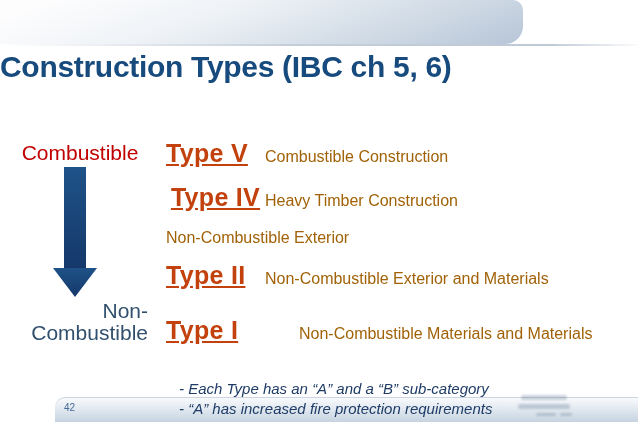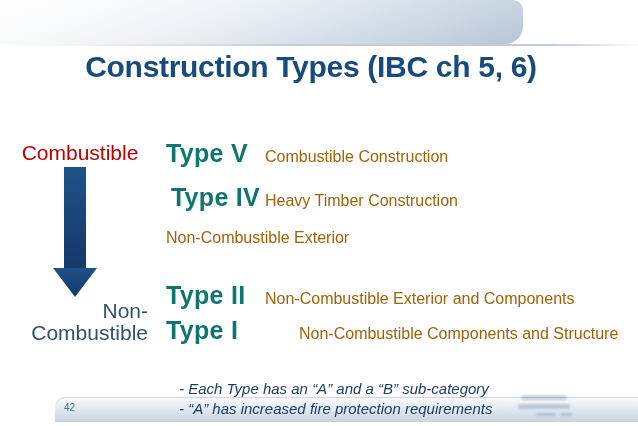--- a/index.html
+++ b/index.html
@@ -14,41 +14,41 @@
     background:linear-gradient(160deg,#fdfdfe 8%,#eef2f6 40%,#ccd7e3 78%,#b6c5d7 100%);
     border-radius:0 10px 18px 0;
     z-index:2;
   }
   .header-divider{
     left:0;top:44px;width:638px;height:2px;z-index:1;
     background:linear-gradient(90deg,rgba(170,185,205,0) 0%,rgba(148,165,188,0.55) 45%,rgba(148,165,188,0.6) 86%,rgba(170,185,205,0.05) 100%);
   }
   
   .page-title{
-    left:0;top:50px;width:622px;text-align:center;
+    left:0;top:50px;width:622px;
     font-size:30px;font-weight:bold;letter-spacing:-0.3px;color:#174a7d;
   }
   
   .combustible-label{
     left:20px;top:141px;width:120px;text-align:center;
     font-size:21px;color:#c00000;
   }
   .down-arrow{left:50px;top:165px;width:50px;height:134px;}
   .non-combustible-label{
     left:8px;top:300px;width:140px;text-align:right;
     font-size:21px;line-height:22px;color:#31506e;
   }
   
   .type-row{left:166px;display:flex;align-items:baseline;white-space:nowrap;}
   .type-row .t-label{
     width:99px;flex:0 0 99px;
-    font-size:25px;font-weight:800;letter-spacing:0.3px;color:#0f766e;
+    font-size:25px;font-weight:800;letter-spacing:0.3px;color:#c2410c;text-decoration:underline;
   }
   .type-row .t-desc{font-size:16px;color:#a16207;}
-  .row-0{top:139px;} .row-1{top:183px;text-align:center;} .row-2{top:229px;} .row-3{top:281px;} .row-4{top:316px;gap:34px;}
+  .row-0{top:139px;} .row-1{top:183px;text-align:center;} .row-2{top:229px;} .row-3{top:261px;} .row-4{top:316px;gap:34px;}
   
   .footnotes{left:179px;top:379px;z-index:4;
     font-style:italic;font-size:15px;line-height:20px;color:#1e3c66;white-space:nowrap;}
   .footnote-line-1{}
   
   .bottom-bar{
     left:55px;top:397px;width:583px;height:24px;z-index:2;
     background:linear-gradient(180deg,#f8fafc 0%,#e2e9f0 45%,#c6d3e0 100%);
     border-top:1px solid #ccd5df;border-radius:10px 0 0 0;
   }
@@ -92,25 +92,25 @@
 </div>
 <div class="abs type-row row-1">
   <span class="t-label">Type IV</span>
   <span class="t-desc">Heavy Timber Construction</span>
 </div>
 <div class="abs type-row row-2">
   <span class="t-desc">Non-Combustible Exterior</span>
 </div>
 <div class="abs type-row row-3">
   <span class="t-label">Type II</span>
-  <span class="t-desc">Non-Combustible Exterior and Components</span>
+  <span class="t-desc">Non-Combustible Exterior and Materials</span>
 </div>
 <div class="abs type-row row-4">
   <span class="t-label">Type I</span>
-  <span class="t-desc">Non-Combustible Components and Structure</span>
+  <span class="t-desc">Non-Combustible Materials and Materials</span>
 </div>
 
 <div class="abs bottom-bar"></div>
 
 <div class="abs footnotes">
   <div class="footnote-line-1">- Each Type has an “A” and a “B” sub-category</div>
   <div class="footnote-line-2">- “A” has increased fire protection requirements</div>
 </div>
 
 <div class="abs page-number">42</div>

